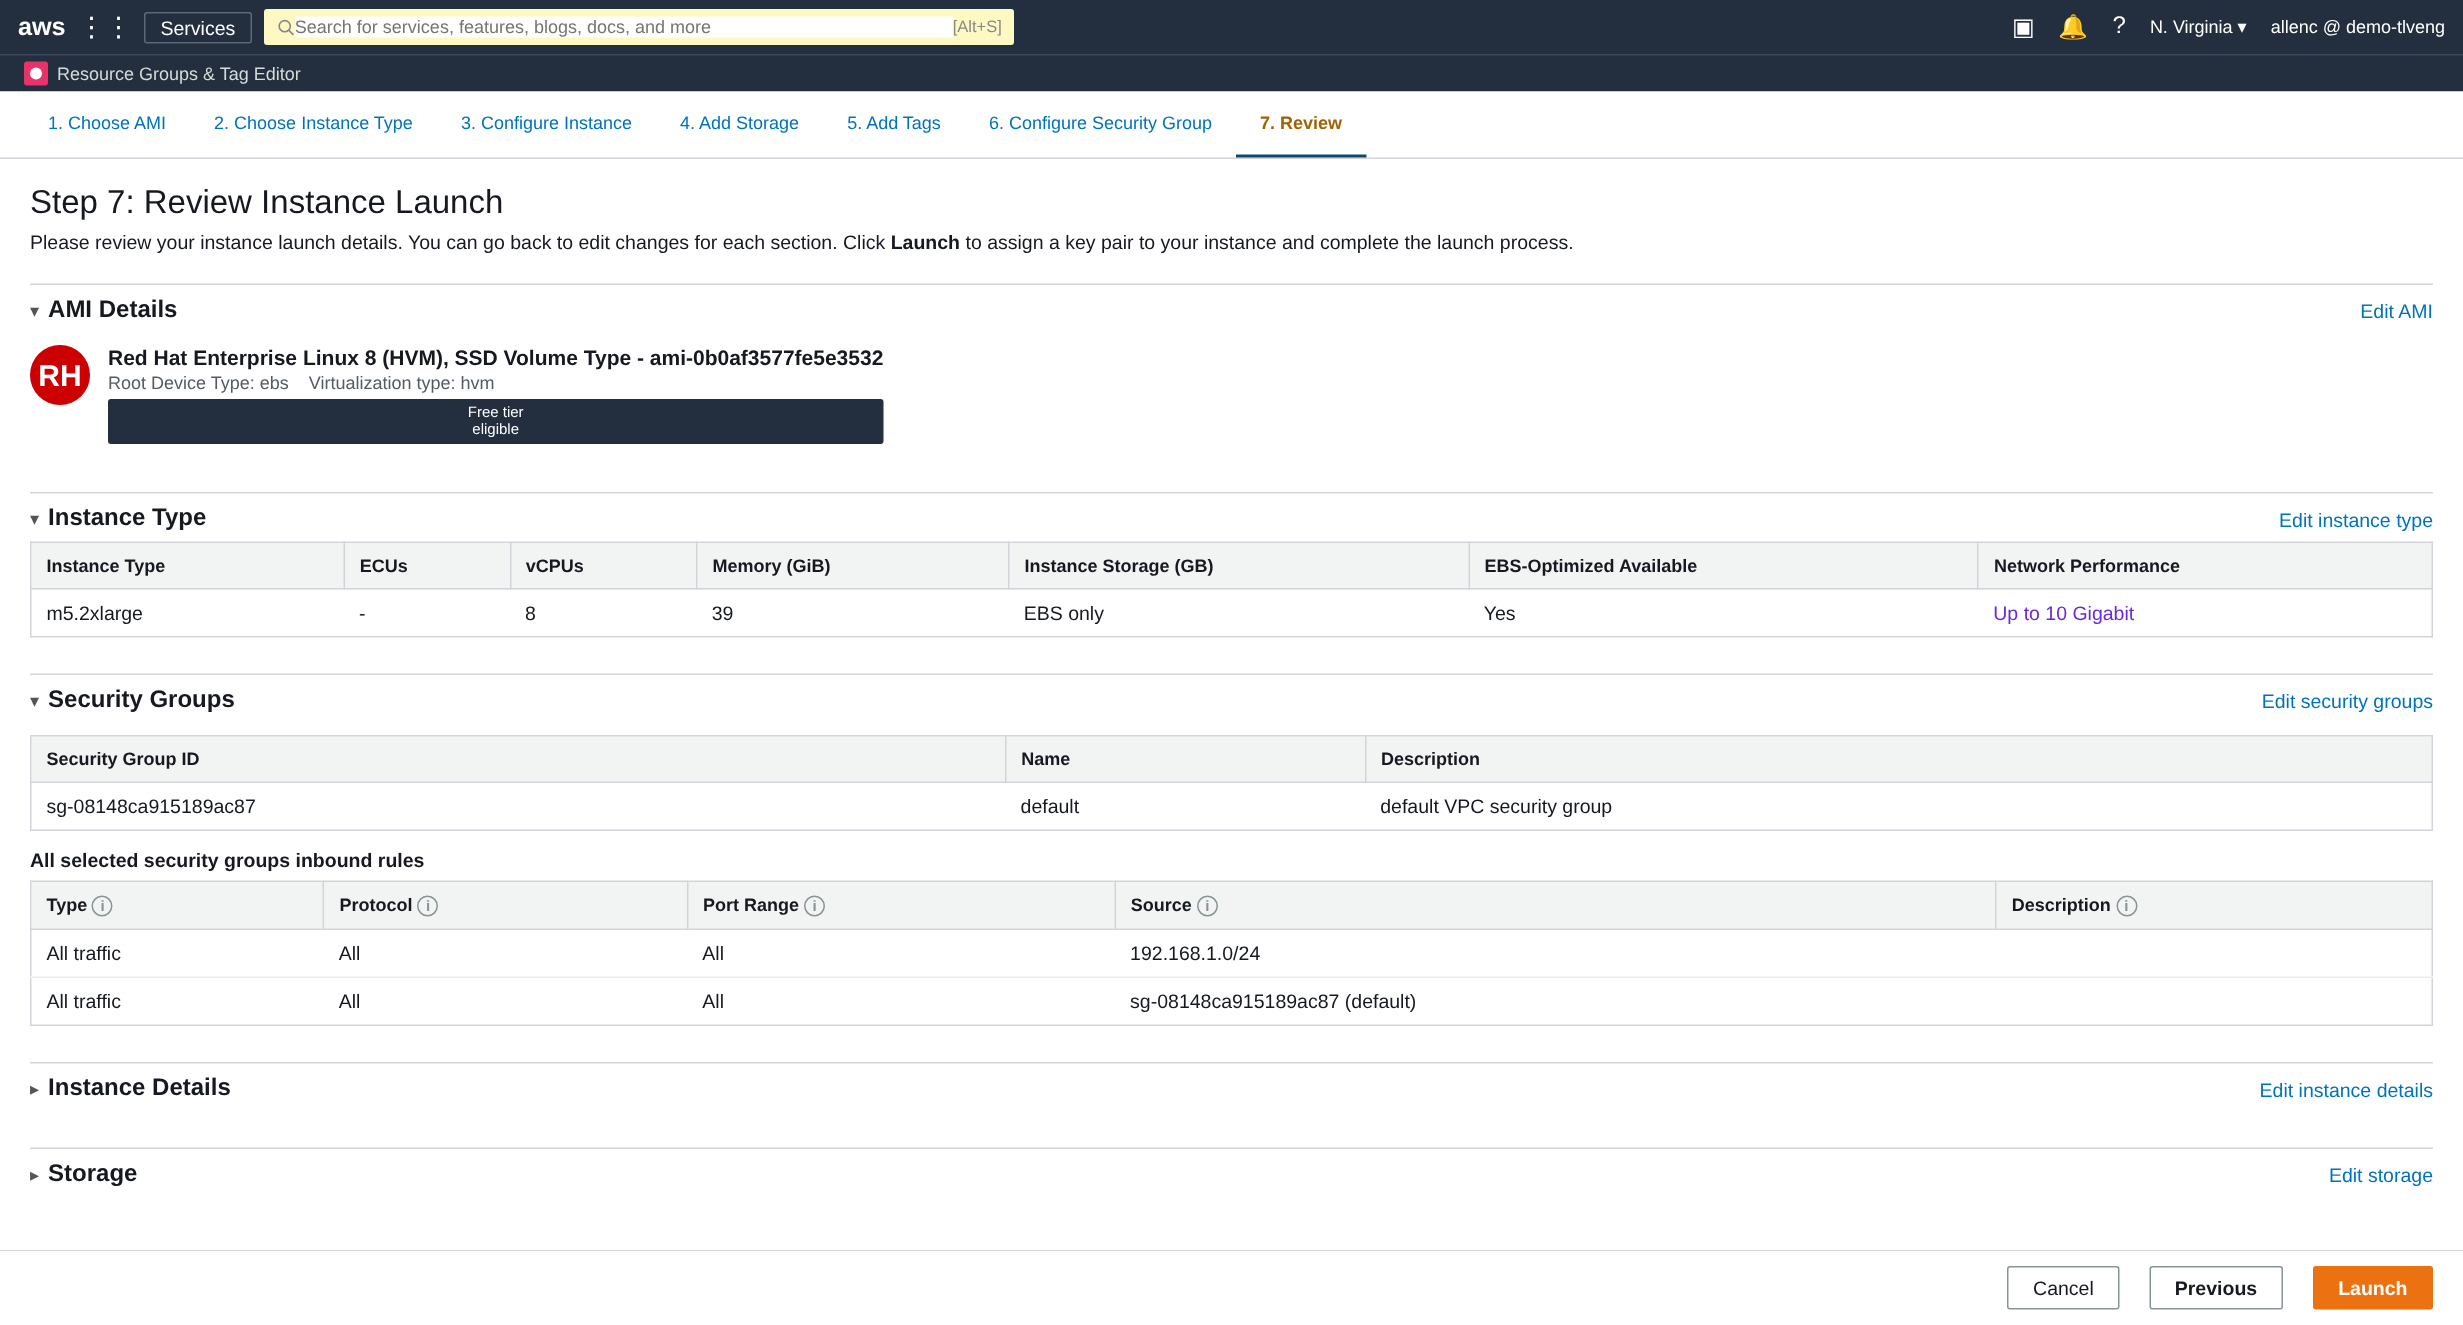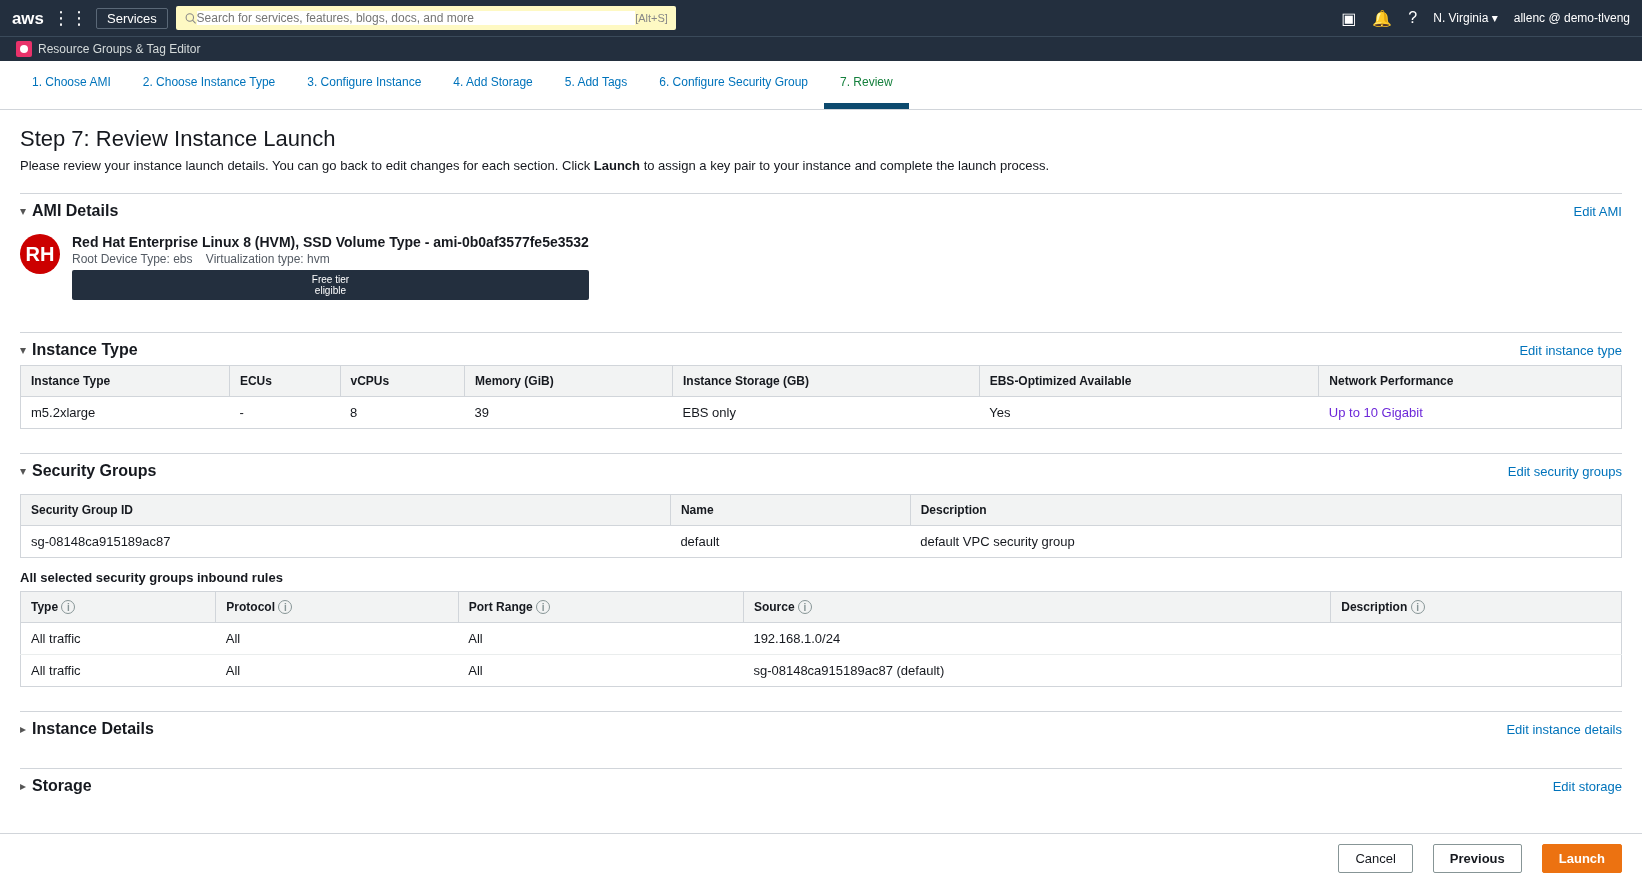--- a/index.html
+++ b/index.html
@@ -43,21 +43,21 @@
     .resource-label { color: #d5dbdb; font-size: 12px; }
 
     
     .steps-bar {
       background: #fff; border-bottom: 1px solid #d1d5da; padding: 0 16px; display: flex; gap: 0;
     }
     .step-item {
       padding: 14px 16px; font-size: 12px; color: #0073bb; cursor: pointer; text-decoration: none; white-space: nowrap;
     }
     .step-item.active {
-      color: #15803d; border-bottom: 6px solid #0c4a6e; font-weight: 400;
+      color: #a16207; border-bottom: 2px solid #0c4a6e; font-weight: 700;
     }
 
     
     .main {
       padding: 16px 20px 80px 20px;
     }
 
     .page-title { font-size: 22px; font-weight: 400; margin-bottom: 6px; }
     .page-desc { font-size: 13px; color: #16191f; margin-bottom: 20px; }
     .page-desc strong { font-weight: 700; }

